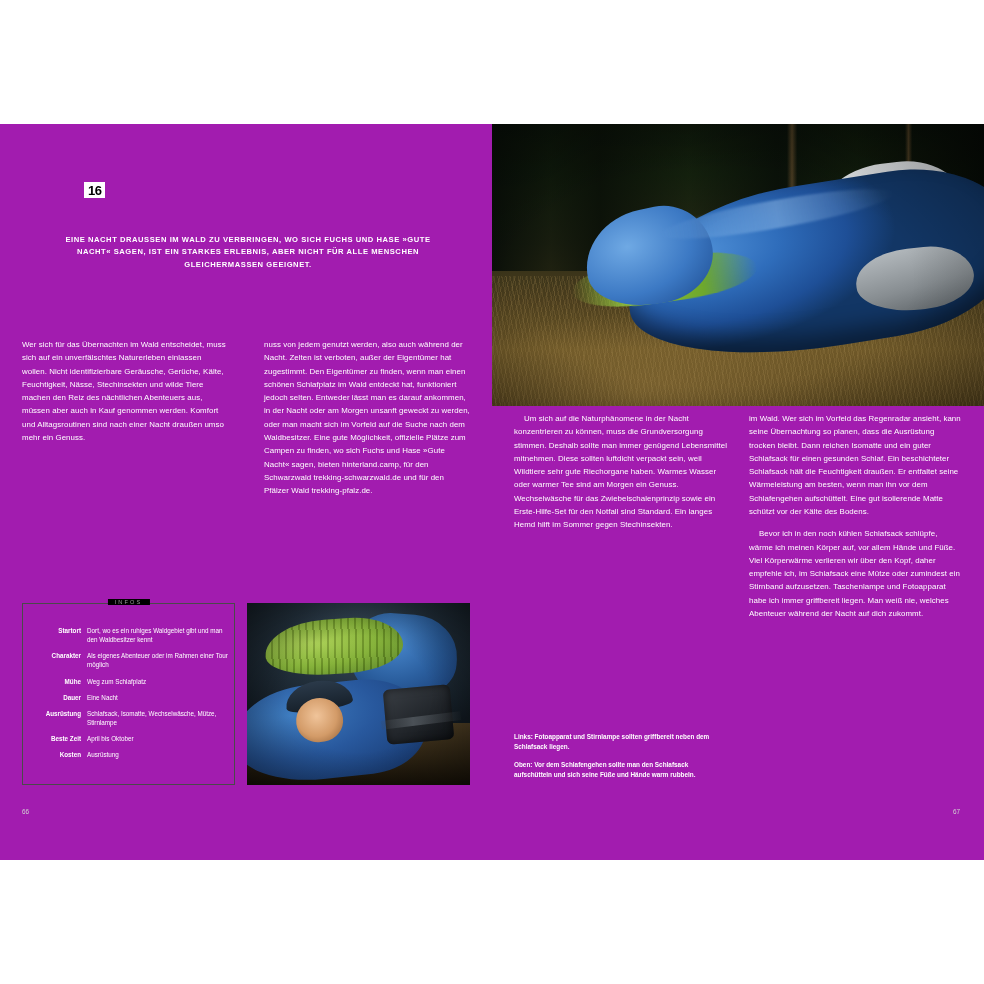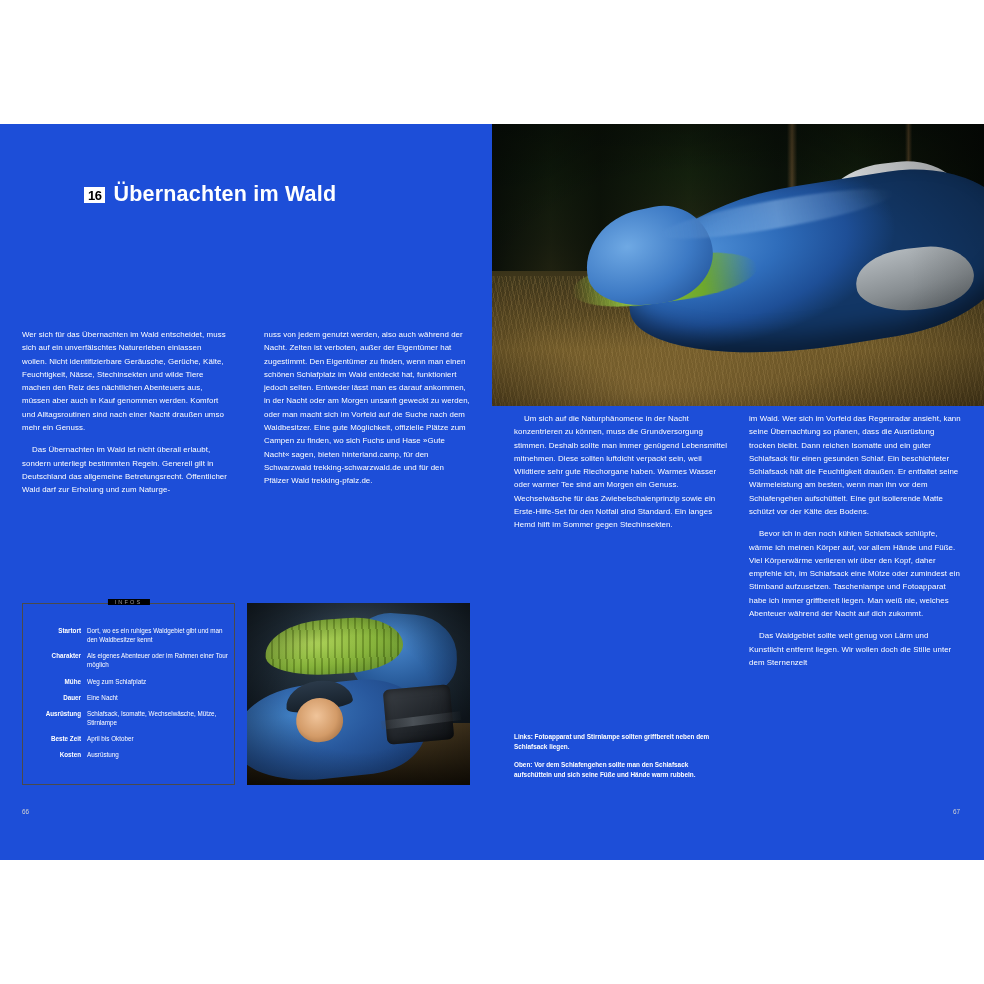--- a/index.html
+++ b/index.html
@@ -7,21 +7,21 @@
   body {
     width: 984px; height: 984px;
     background: #ffffff;
     font-family: "Liberation Sans", sans-serif;
     overflow: hidden;
   }
   #spread {
     position: absolute;
     left: 0; top: 124px;
     width: 984px; height: 736px;
-    background: #1d4ed8;
+    background: #a21caf;
     color: #ffffff;
   }
   
   .page-left {
     position: absolute; left: 0; top: 0; width: 492px; height: 736px;
   }
   .chapter-head {
     position: absolute; left: 84px; top: 58px; width: 380px;
     display: flex; align-items: center; gap: 8px;
   }
@@ -35,21 +35,21 @@
     font-size: 21.5px; font-weight: bold; letter-spacing: 0.2px;
     white-space: nowrap;
   }
   .standfirst {
     position: absolute; left: 48px; top: 110px; width: 400px;
     font-size: 7.6px; font-weight: bold; line-height: 1.62;
     letter-spacing: 0.55px; text-align: center;
     text-transform: uppercase;
   }
   .cols {
-    position: absolute; left: 22px; top: 204px; width: 448px;
+    position: absolute; left: 22px; top: 214px; width: 448px;
     display: flex; gap: 36px;
   }
   .col { width: 213px; font-size: 7.9px; line-height: 1.68; letter-spacing: 0.06px; }
   .col p { margin: 0; text-align: left; }
   .col p + p { margin-top: 9px; text-indent: 10px; }
 
   
   .infobox {
     position: absolute; left: 22px; top: 479px; width: 213px; height: 182px;
     border: 1px solid #4a4a4a;
@@ -231,28 +231,27 @@
 </style>
 </head>
 <body>
 
 <div id="spread">
 
   <div class="page-left">
 
     <div class="chapter-head">
       <span class="chapter-num">16</span>
-      <span class="chapter-title">Übernachten im Wald</span>
-    </div>
-
+    </div>
+
+    <div class="standfirst">Eine Nacht draussen im Wald zu verbringen, wo sich Fuchs und Hase »Gute Nacht« sagen, ist ein starkes Erlebnis, aber nicht für alle Menschen gleichermassen geeignet.</div>
 
     <div class="cols">
       <div class="col">
         <p>Wer sich für das Übernachten im Wald entscheidet, muss sich auf ein unverfälschtes Naturerleben einlassen wollen. Nicht identifizierbare Geräusche, Gerüche, Kälte, Feuchtigkeit, Nässe, Stechinsekten und wilde Tiere machen den Reiz des nächtlichen Abenteuers aus, müssen aber auch in Kauf genommen werden. Komfort und Alltagsroutinen sind nach einer Nacht draußen umso mehr ein Genuss.</p>
-        <p>Das Übernachten im Wald ist nicht überall erlaubt, sondern unterliegt bestimmten Regeln. Generell gilt in Deutschland das allgemeine Betretungsrecht. Öffentlicher Wald darf zur Erholung und zum Naturge-</p>
       </div>
       <div class="col">
         <p>nuss von jedem genutzt werden, also auch während der Nacht. Zelten ist verboten, außer der Eigentümer hat zugestimmt. Den Eigentümer zu finden, wenn man einen schönen Schlafplatz im Wald entdeckt hat, funktioniert jedoch selten. Entweder lässt man es darauf ankommen, in der Nacht oder am Morgen unsanft geweckt zu werden, oder man macht sich im Vorfeld auf die Suche nach dem Waldbesitzer. Eine gute Möglichkeit, offizielle Plätze zum Campen zu finden, wo sich Fuchs und Hase »Gute Nacht« sagen, bieten hinterland.camp, für den Schwarzwald trekking-schwarzwald.de und für den Pfälzer Wald trekking-pfalz.de.</p>
       </div>
     </div>
 
     <div class="infobox">
       <div class="infobox-tag">Infos</div>
       <div class="info-table">
         <div class="info-row">
@@ -320,21 +319,20 @@
       <div class="abs tp-vignette"></div>
     </div>
 
     <div class="cols-right">
       <div class="col">
         <p style="text-indent:10px;">Um sich auf die Naturphänomene in der Nacht konzentrieren zu können, muss die Grundversorgung stimmen. Deshalb sollte man immer genügend Lebensmittel mitnehmen. Diese sollten luftdicht verpackt sein, weil Wildtiere sehr gute Riechorgane haben. Warmes Wasser oder warmer Tee sind am Morgen ein Genuss. Wechselwäsche für das Zwiebelschalenprinzip sowie ein Erste-Hilfe-Set für den Notfall sind Standard. Ein langes Hemd hilft im Sommer gegen Stechinsekten.</p>
       </div>
       <div class="col">
         <p>im Wald. Wer sich im Vorfeld das Regenradar ansieht, kann seine Übernachtung so planen, dass die Ausrüstung trocken bleibt. Dann reichen Isomatte und ein guter Schlafsack für einen gesunden Schlaf. Ein beschichteter Schlafsack hält die Feuchtigkeit draußen. Er entfaltet seine Wärmeleistung am besten, wenn man ihn vor dem Schlafengehen aufschüttelt. Eine gut isolierende Matte schützt vor der Kälte des Bodens.</p>
         <p>Bevor ich in den noch kühlen Schlafsack schlüpfe, wärme ich meinen Körper auf, vor allem Hände und Füße. Viel Körperwärme verlieren wir über den Kopf, daher empfehle ich, im Schlafsack eine Mütze oder zumindest ein Stirnband aufzusetzen. Taschenlampe und Fotoapparat habe ich immer griffbereit liegen. Man weiß nie, welches Abenteuer während der Nacht auf dich zukommt.</p>
-        <p>Das Waldgebiet sollte weit genug von Lärm und Kunstlicht entfernt liegen. Wir wollen doch die Stille unter dem Sternenzelt</p>
       </div>
     </div>
 
     <div class="caption">
       <p>Links: Fotoapparat und Stirnlampe sollten griffbereit neben dem Schlafsack liegen.</p>
       <p>Oben: Vor dem Schlafengehen sollte man den Schlafsack aufschütteln und sich seine Füße und Hände warm rubbeln.</p>
     </div>
 
     <div class="folio folio-right">67</div>
   </div>

